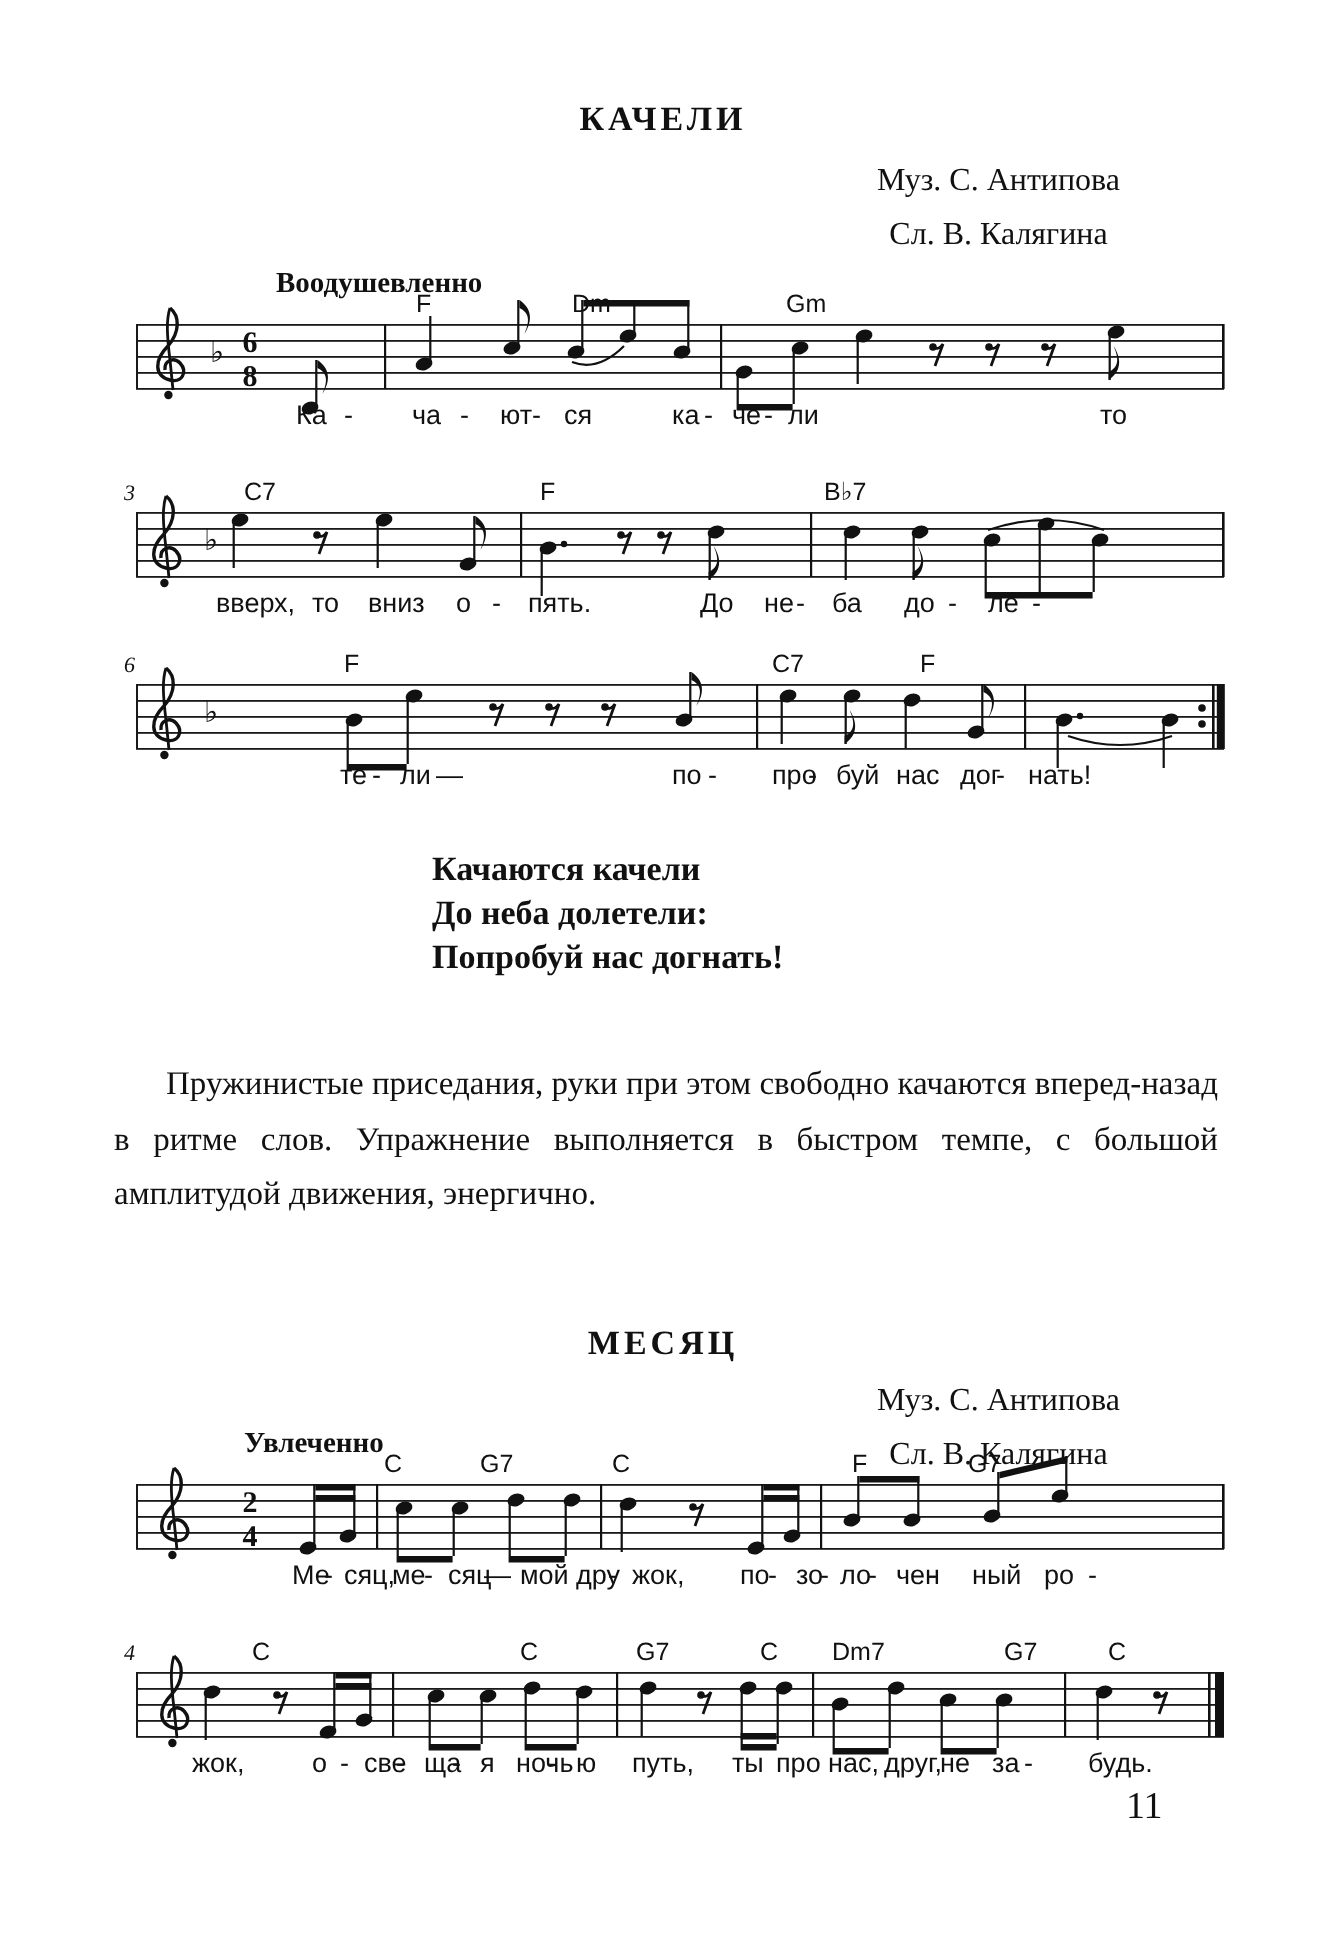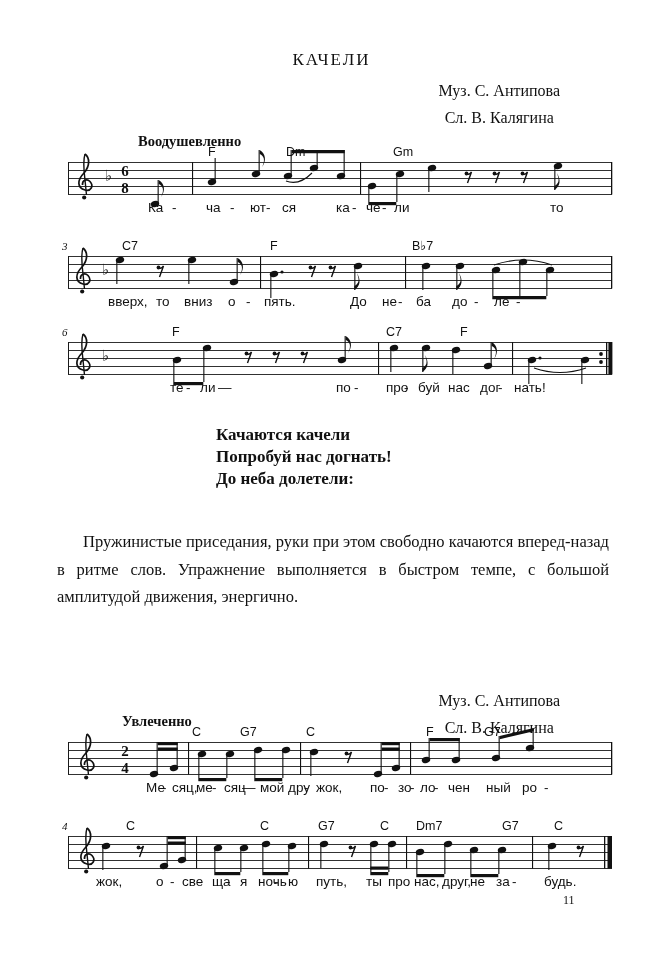--- a/index.html
+++ b/index.html
@@ -1,26 +1,26 @@
 <!DOCTYPE html>
 <html><head>
 <meta charset="utf-8">
 <style>
   html,body{margin:0;padding:0;background:#fff;}
   .page{position:relative;width:663px;height:970px;background:#ffffff;overflow:hidden;
         font-family:"Liberation Serif",serif;color:#111;}
-  .title{position:absolute;width:100%;text-align:center;font-size:17px;font-weight:normal;
+  .title{position:absolute;width:100%;text-align:center;font-size:17px;font-weight:bold;
          letter-spacing:2px;}
   .credits{position:absolute;right:103px;text-align:center;font-size:16px;line-height:27px;font-family:Liberation Serif, serif;}
   .sys{position:absolute;left:60px;width:560px;height:92px;}
   .poem{position:absolute;left:216px;font-size:17px;font-weight:bold;line-height:22px;}
   .instr{position:absolute;left:57px;width:552px;font-size:16.5px;line-height:27.5px;
          text-align:justify;}
   .instr p{margin:0;text-indent:26px;}
-  .pagenum{position:absolute;left:563px;top:893px;font-size:12px;}
+  .pagenum{position:absolute;left:563px;top:893px;font-size:19px;}
   
   .chord{font:12.5px "Liberation Sans","DejaVu Sans",sans-serif;fill:#111;}
   .lyr{font:13.5px "Liberation Sans",sans-serif;fill:#111;}
   .tempo{font:bold 14.5px "Liberation Serif",serif;fill:#111;}
   .time{font:bold 15px "Liberation Serif",serif;fill:#111;text-anchor:middle;}
   .mnum{font:italic 11px "Liberation Serif",serif;fill:#111;}
   .mus{font:15px "DejaVu Sans",sans-serif;fill:#111;}
 </style>
 </head>
 <body>
@@ -226,28 +226,29 @@
       <text x="344" y="84" class="lyr">-</text>
       <text x="358" y="84" class="lyr">буй</text>
       <text x="388" y="84" class="lyr">нас</text>
       <text x="420" y="84" class="lyr">дог</text>
       <text x="438" y="84" class="lyr">-</text>
       <text x="454" y="84" class="lyr">нать!</text>
     </svg>
 
   <div class="poem" style="top:424px;">
     <div>Качаются качели</div>
+    <div>До неба долетели:</div>
     <div>Попробуй нас догнать!</div>
-    <div>До неба долетели:</div>
   </div>
 
   <div class="instr" style="top:528px;">
     <p>Пружинистые приседания, руки при этом свободно качаются вперед-назад в ритме слов. Упражнение выполняется в быстром темпе, с большой амплитудой движения, энергично.</p>
   </div>
 
+  <div class="title" style="top:662px;">МЕСЯЦ</div>
 
   <div class="credits" style="top:687px;">
     <div>Муз. С. Антипова</div>
     <div>Сл. В. Калягина</div>
   </div>
 
   <svg class="sys" style="top:708px;" id="sys3" viewBox="0 0 560 92">
       <rect x="8" y="34" width="544" height="0.9" fill="#1a1a1a"></rect>
       <rect x="8" y="42" width="544" height="0.9" fill="#1a1a1a"></rect>
       <rect x="8" y="50" width="544" height="0.9" fill="#1a1a1a"></rect>

